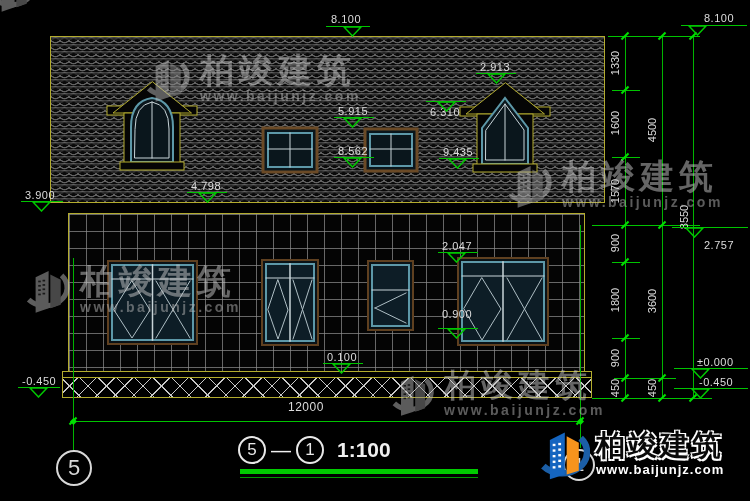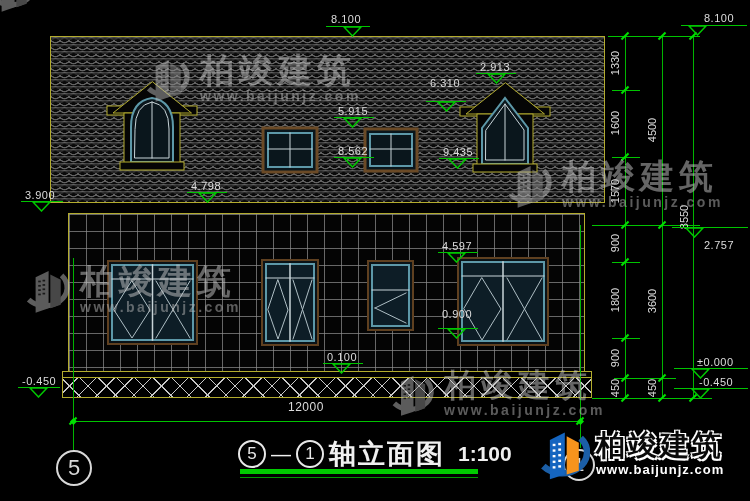--- a/index.html
+++ b/index.html
@@ -185,21 +185,21 @@
   <svg class="tri" width="19" height="11" style="left:688px;top:25px">
       <polygon points="1,1 18,1 9.5,10" fill="none" stroke="#00c800" stroke-width="1.5"></polygon>
     </svg>
 
   <span class="etext" style="left:480px;top:61px">2.913</span>
   <div class="gl" style="left:476px;top:73px;width:40px"></div>
   <svg class="tri" width="19" height="11" style="left:487px;top:73px">
       <polygon points="1,1 18,1 9.5,10" fill="none" stroke="#00c800" stroke-width="1.5"></polygon>
     </svg>
 
-  <span class="etext" style="left:430px;top:77px">6.310</span>
+  <span class="etext" style="left:430px;top:106px">6.310</span>
   <div class="gl" style="left:426px;top:101px;width:40px"></div>
   <svg class="tri" width="19" height="11" style="left:437px;top:101px">
       <polygon points="1,1 18,1 9.5,10" fill="none" stroke="#00c800" stroke-width="1.5"></polygon>
     </svg>
 
   <span class="etext" style="left:338px;top:105px">5.915</span>
   <div class="gl" style="left:334px;top:117px;width:40px"></div>
   <svg class="tri" width="19" height="11" style="left:343px;top:117px">
       <polygon points="1,1 18,1 9.5,10" fill="none" stroke="#00c800" stroke-width="1.5"></polygon>
     </svg>
@@ -227,21 +227,21 @@
   <svg class="tri" width="19" height="11" style="left:32px;top:201px">
       <polygon points="1,1 18,1 9.5,10" fill="none" stroke="#00c800" stroke-width="1.5"></polygon>
     </svg>
 
   <div class="gl" style="left:672px;top:227px;width:76px"></div>
   <svg class="tri" width="19" height="11" style="left:685px;top:227px">
       <polygon points="1,1 18,1 9.5,10" fill="none" stroke="#00c800" stroke-width="1.5"></polygon>
     </svg>
   <span class="etext" style="left:704px;top:239px">2.757</span>
 
-  <span class="etext" style="left:442px;top:240px">4.597</span>
+  <span class="etext" style="left:442px;top:240px">2.047</span>
   <div class="gl" style="left:438px;top:252px;width:40px"></div>
   <svg class="tri" width="19" height="11" style="left:447px;top:252px">
       <polygon points="1,1 18,1 9.5,10" fill="none" stroke="#00c800" stroke-width="1.5"></polygon>
     </svg>
 
   <span class="etext" style="left:442px;top:308px">0.900</span>
   <div class="gl" style="left:438px;top:328px;width:40px"></div>
   <svg class="tri" width="19" height="11" style="left:447px;top:328px">
       <polygon points="1,1 18,1 9.5,10" fill="none" stroke="#00c800" stroke-width="1.5"></polygon>
     </svg>
@@ -374,21 +374,20 @@
   <svg class="abs" width="52" height="56" viewBox="0 0 60 64" style="left:-14px;top:-38px;opacity:.5">
       <path d="M10,42 a24,20 0 1 0 38,-28" fill="none" stroke="#bbb" stroke-width="6"></path>
       <polygon points="18,16 33,9 33,52 18,57" fill="#b5b5b5"></polygon>
       <polygon points="35,13 47,19 47,48 35,52" fill="#8e8e8e"></polygon>
     </svg>
 
   <div class="title">
     <span class="tc">5</span>
     <span style="font-size:20px">—</span>
     <span class="tc">1</span>
-    <span class="tname">轴立面图</span>
     <span class="tscale">1:100</span>
   </div>
   <div class="abs bar1"></div>
   <div class="abs bar2"></div>
 
   <div class="logo">
     <svg width="56" height="62" viewBox="0 0 60 64">
       <path d="M10,44 a25,21 0 1 0 40,-30" fill="none" stroke="#1b5ea6" stroke-width="7"></path>
       <polygon points="17,16 33,8 33,53 17,58" fill="#1565c0"></polygon>
       <polygon points="35,12 48,19 48,49 35,53" fill="#f7941d"></polygon>

